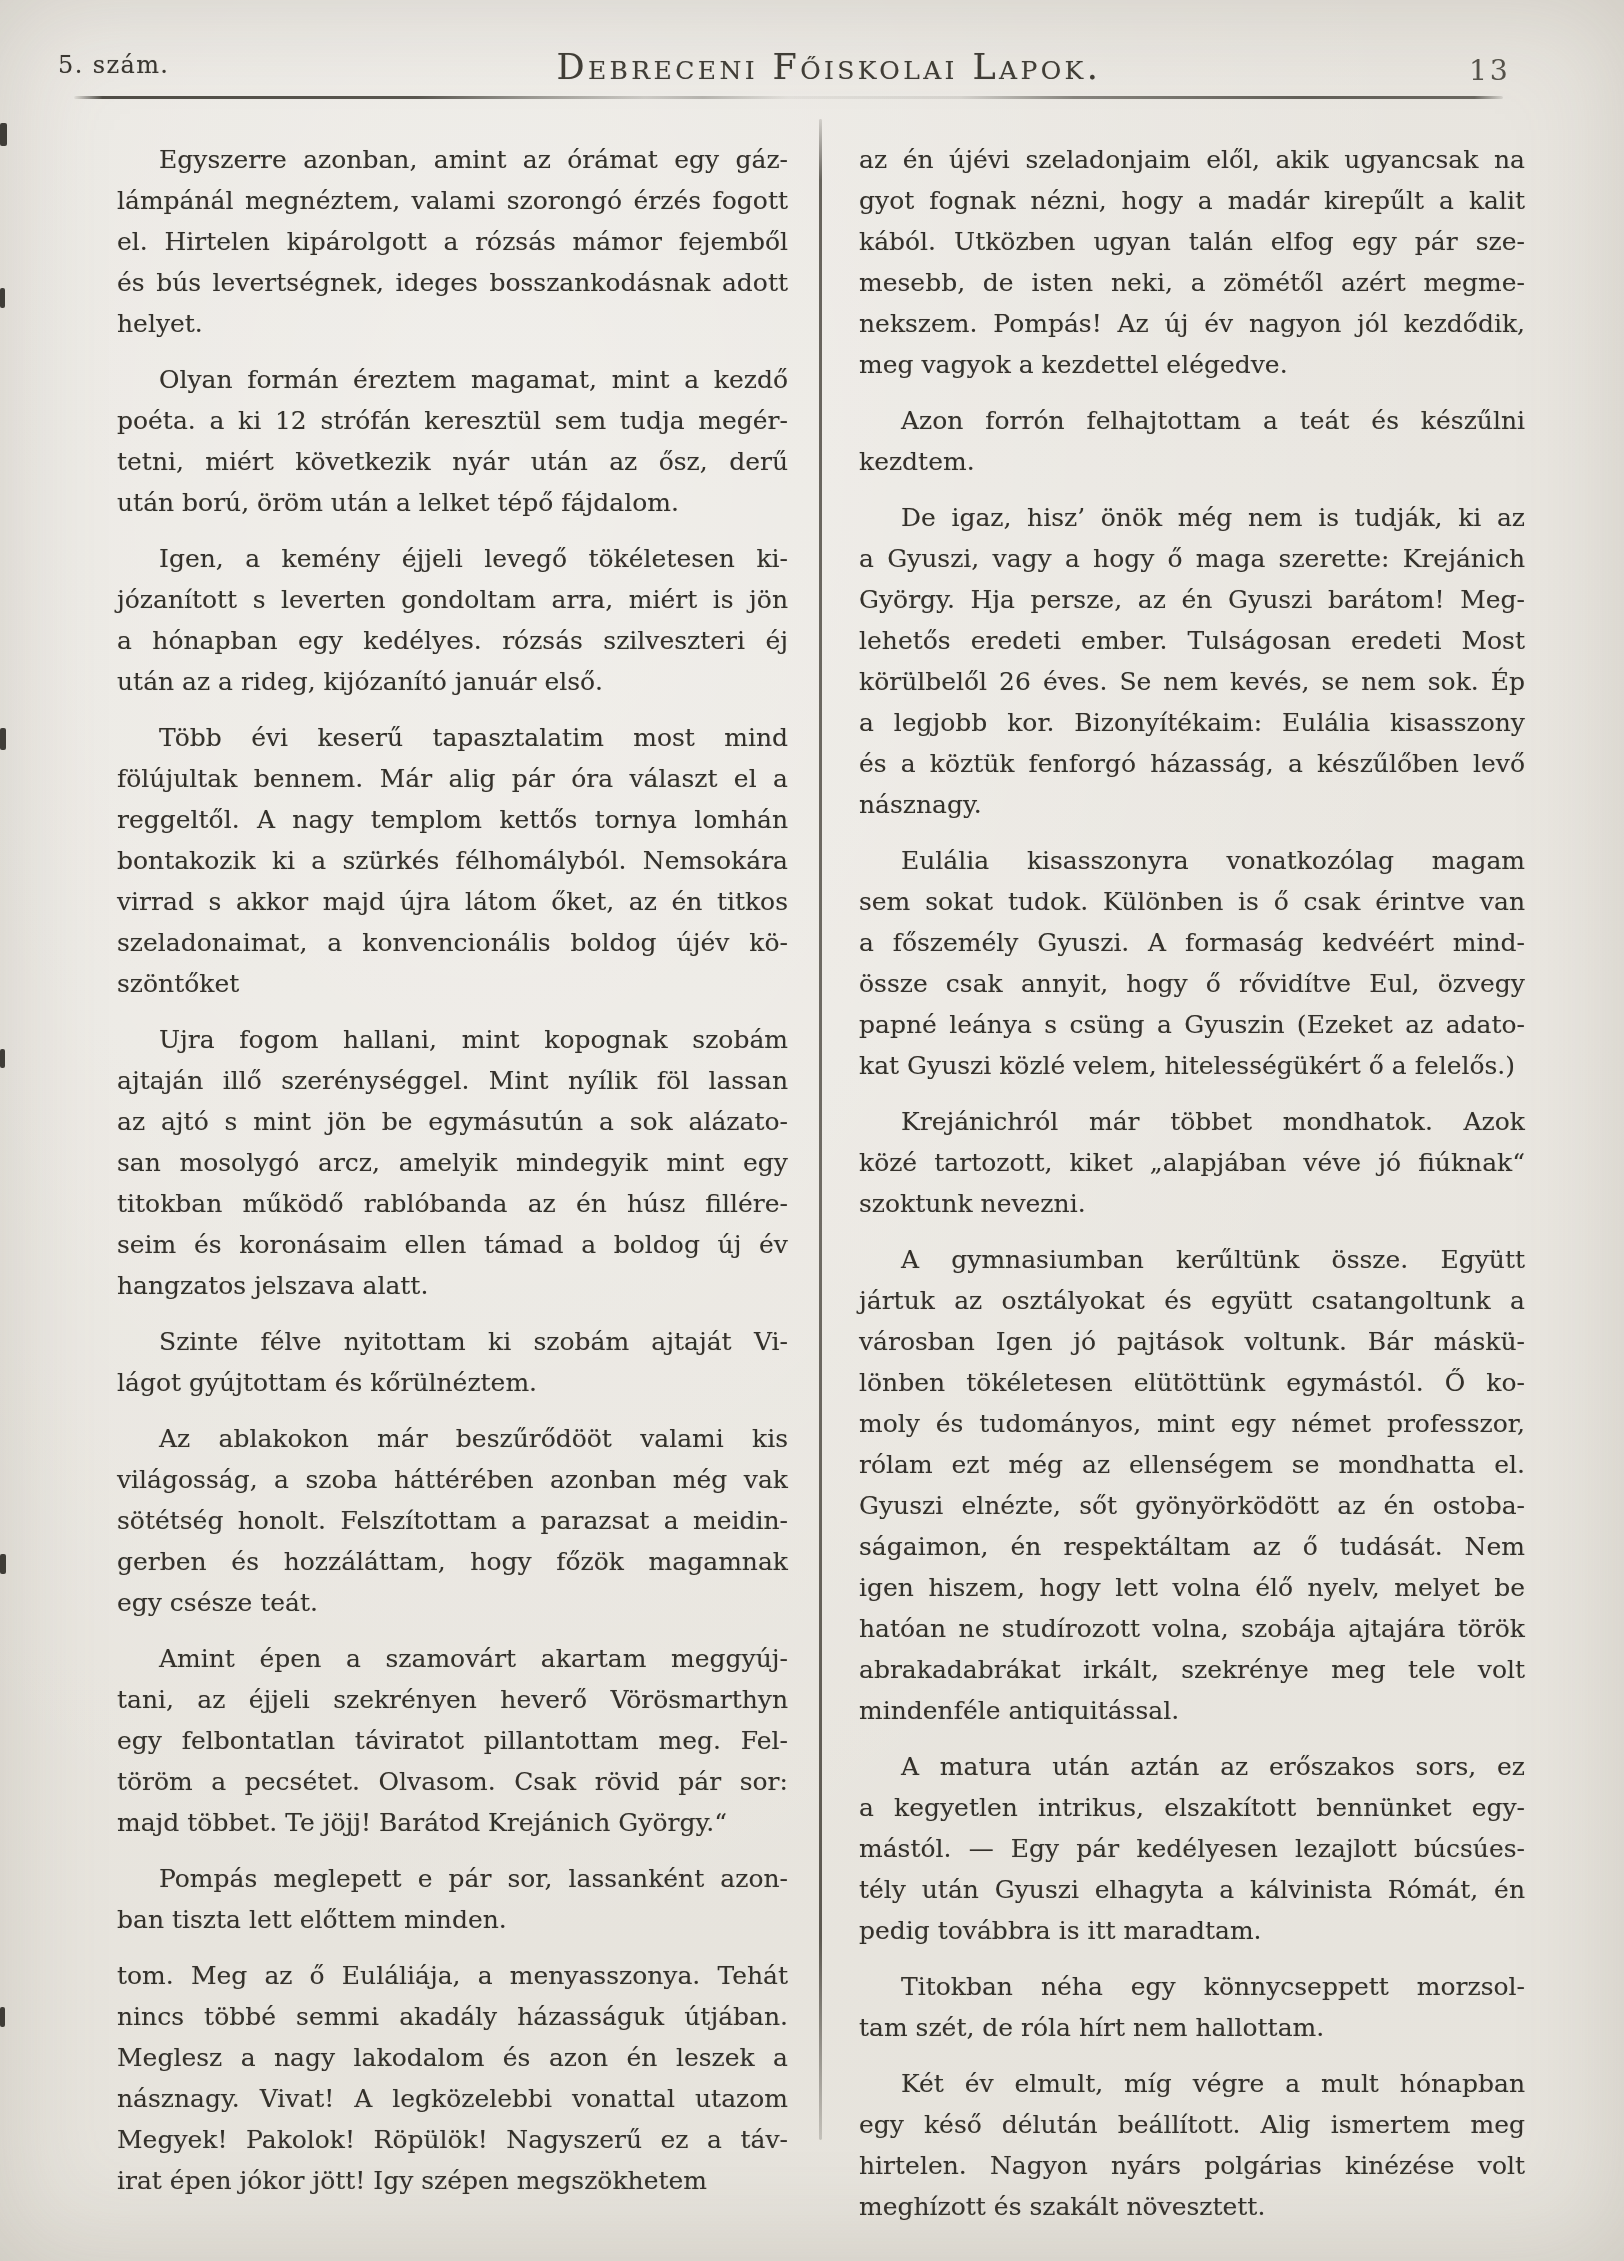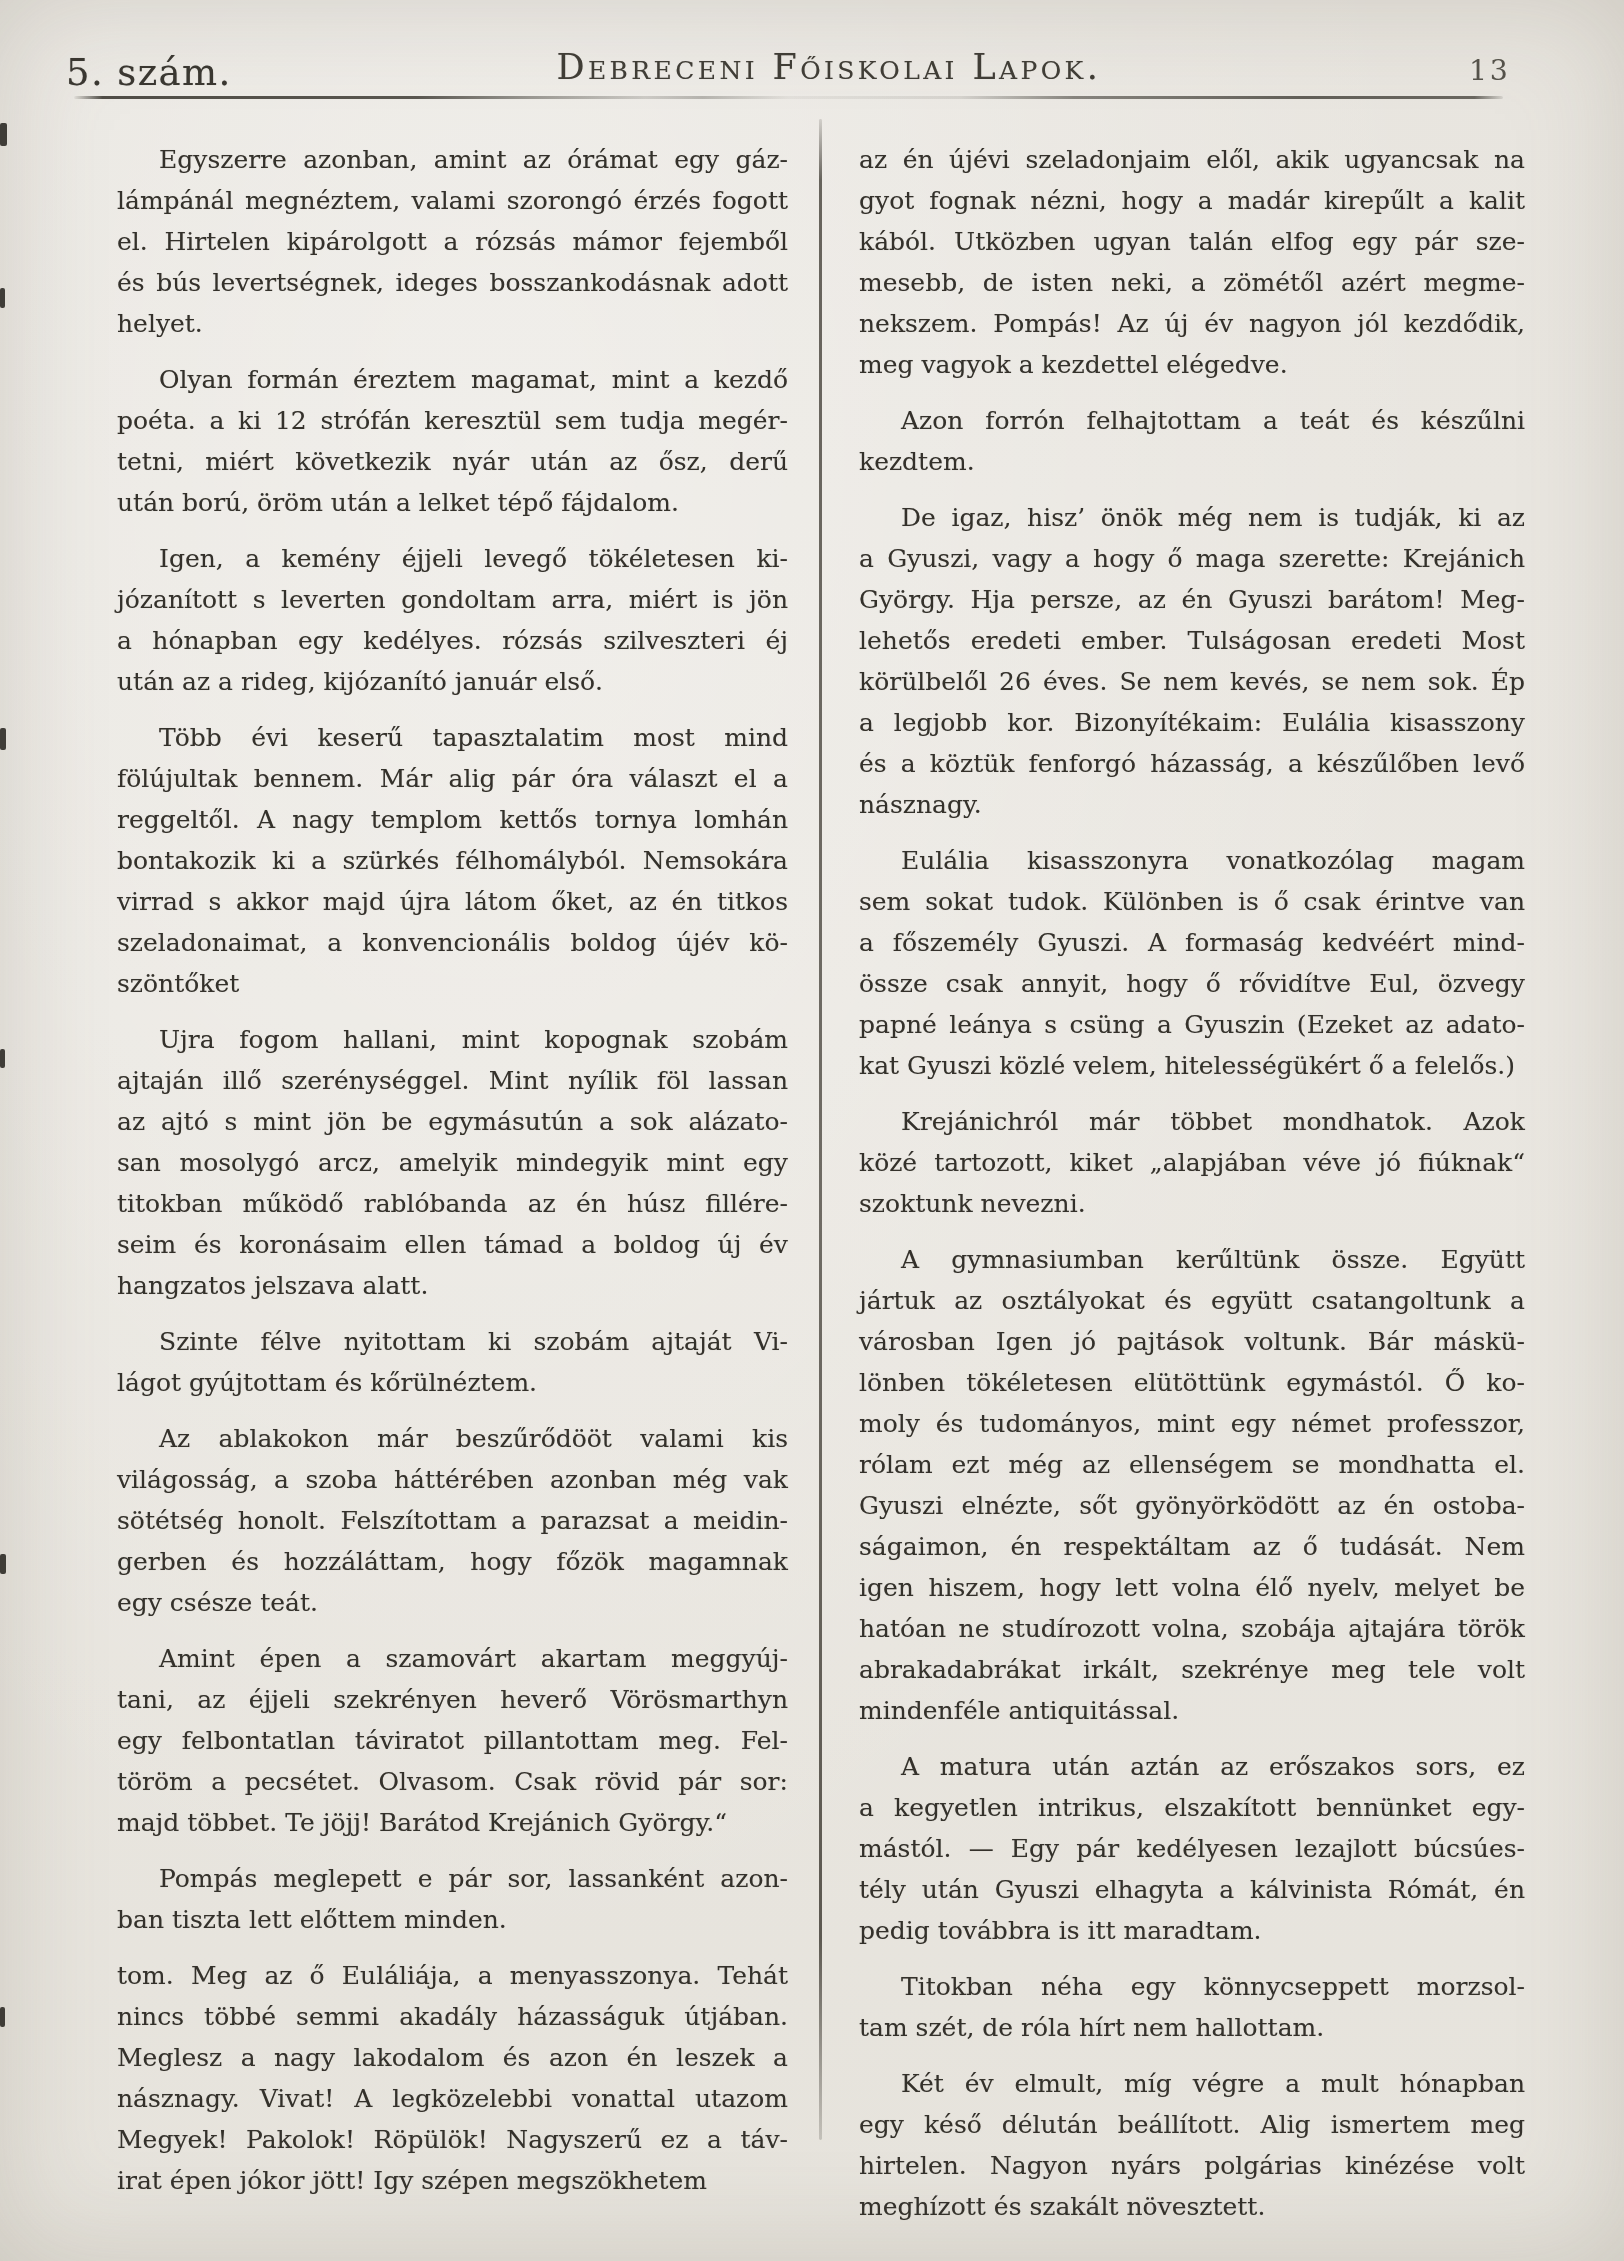--- a/index.html
+++ b/index.html
@@ -17,23 +17,23 @@
       linear-gradient(180deg, #e8e5df 0%, #eae7e1 45%, #e6e3dc 100%);
     box-shadow: inset 0 0 108px rgba(115,105,85,0.22);
     overflow: hidden;
     font-family: "DejaVu Serif", "Liberation Serif", serif;
     color: #34312b;
   }
 
   
   .issue-label {
     position: absolute;
-    left: 66px;
+    left: 58px;
     top: 51px;
-    font-size: 37px;
+    font-size: 24px;
     letter-spacing: 1.4px;
     color: #3a3731;
     text-shadow: 0 0 0.7px rgba(40,38,32,0.35);
   }
   .masthead {
     position: absolute;
     left: 50%;
     top: 47px;
     transform: translateX(-47%);
     font-variant: small-caps;

